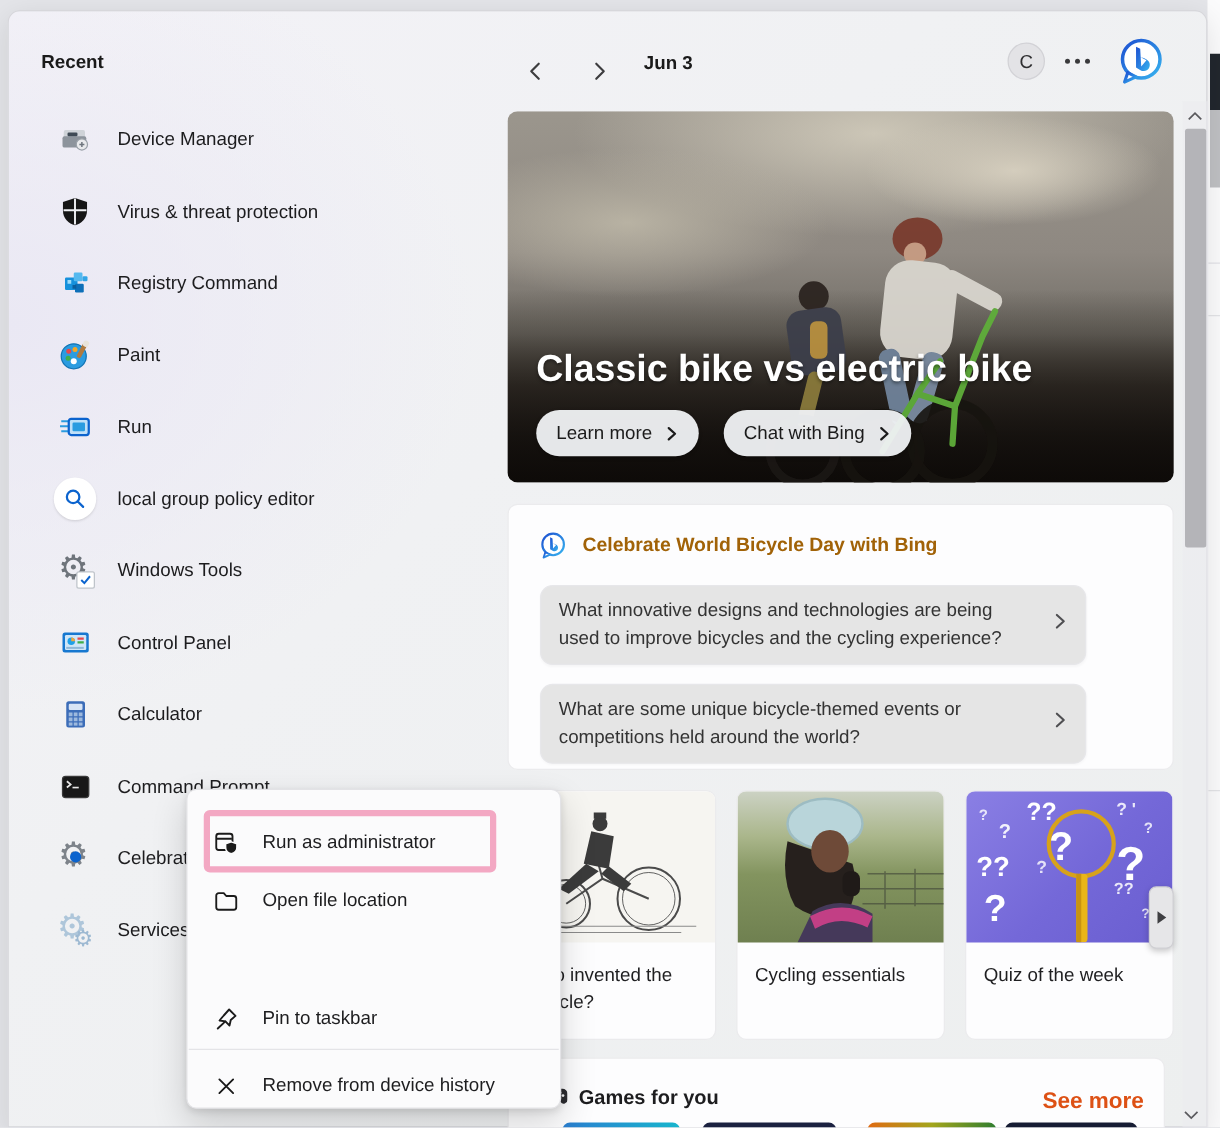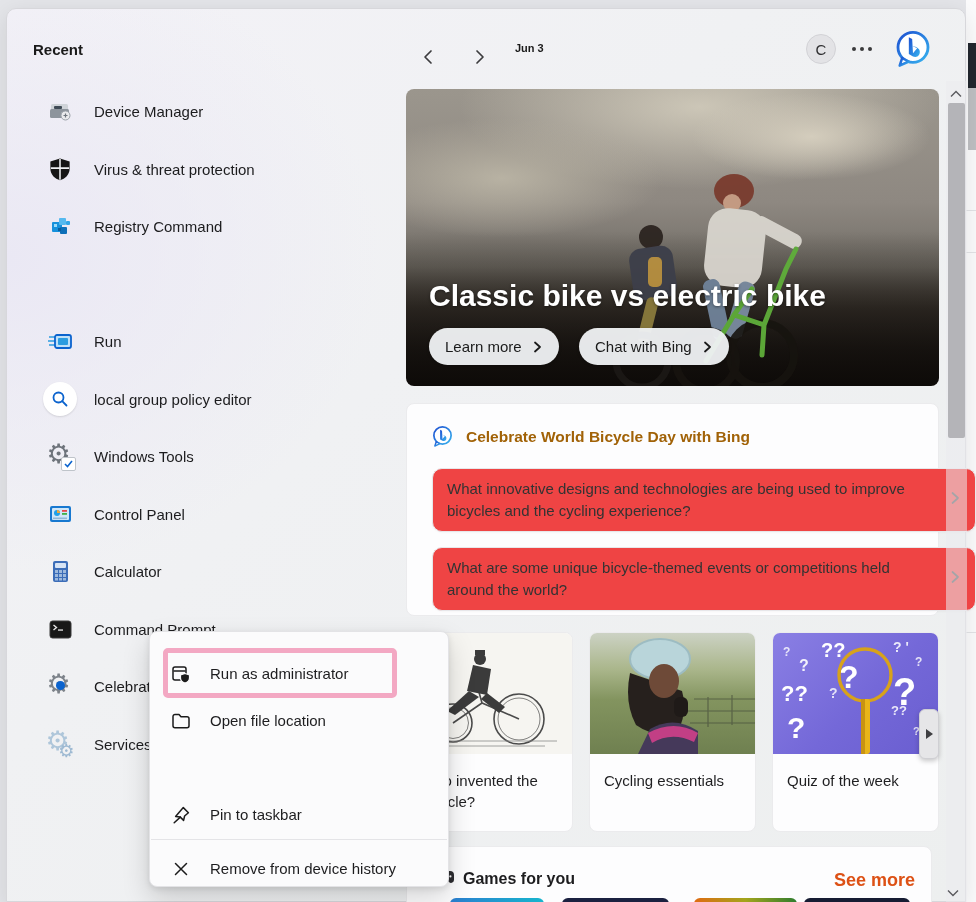--- a/index.html
+++ b/index.html
@@ -16,21 +16,21 @@
   .win{position:absolute;left:6px;top:8px;width:960px;height:894px;
        border-radius:10px 10px 0 0;border:1px solid #d7d7db;box-sizing:border-box;
        background:
          radial-gradient(620px 520px at 0% 28%, #eae8f4 0%, rgba(234,232,244,0) 60%),
          linear-gradient(135deg,#f3f2f7 0%,#f0f1f3 40%,#edefef 100%);
        box-shadow:0 6px 24px rgba(0,0,0,.10);}
 
   
   .recent-title{position:absolute;left:26px;top:32px;font-size:15px;font-weight:bold;color:#1a1a1a;}
   .navarrow{position:absolute;top:34px;width:28px;height:28px;display:flex;align-items:center;justify-content:center;cursor:pointer;}
-  .date-label{position:absolute;left:508px;top:33px;font-size:11px;font-weight:bold;color:#1a1a1a;}
+  .date-label{position:absolute;left:508px;top:33px;font-size:15px;font-weight:bold;color:#1a1a1a;}
   .avatar{position:absolute;left:799px;top:25px;width:30px;height:30px;border-radius:50%;
           background:#e3e3e6;border:1px solid #d2d2d6;box-sizing:border-box;
           display:flex;align-items:center;justify-content:center;font-size:15px;color:#2f2f31;}
   .dots{position:absolute;left:845px;top:38px;display:flex;gap:4px;}
   .dots i{width:4px;height:4px;border-radius:50%;background:#3a3a3c;}
   .bing-logo{position:absolute;left:886px;top:20px;width:40px;height:40px;}
 
   
   .rrow{position:absolute;left:26px;width:360px;height:34px;display:flex;align-items:center;cursor:pointer;}
   .ric{width:34px;height:34px;margin-left:10px;display:flex;align-items:center;justify-content:center;flex:0 0 34px;}
@@ -51,21 +51,21 @@
   .pill{position:absolute;top:239px;height:37px;border-radius:19px;background:rgba(238,240,242,.96);
         display:flex;align-items:center;padding:0 16px;gap:9px;font-size:15px;color:#1b1b1b;cursor:pointer;
         box-shadow:0 1px 3px rgba(0,0,0,.25);}
   .pill svg{display:block;}
   .cyclists{position:absolute;left:150px;top:40px;width:300px;height:260px;filter:blur(.6px);opacity:.95;}
 
   .card{position:absolute;background:#fdfdfe;border:1px solid #ebebed;border-radius:8px;box-sizing:border-box;}
   .celebrate{left:399px;top:394px;width:533px;height:213px;}
   .cel-head{position:absolute;left:24px;top:21px;display:flex;align-items:center;gap:12px;}
   .cel-head .t{font-size:15.5px;font-weight:bold;color:#a16207;}
-  .qcard{position:absolute;left:25px;width:544px;height:64px;background:#ef4444;border:1px solid #e7e7ea;border-radius:10px;
+  .qcard{position:absolute;left:25px;width:437px;height:64px;background:#e5e5e5;border:1px solid #e7e7ea;border-radius:10px;
          box-sizing:border-box;display:flex;align-items:center;padding:0 40px 0 14px;cursor:pointer;
          font-size:15px;color:#333;line-height:22px;box-shadow:0 1px 2px rgba(0,0,0,.03);}
   .qcard .chev{position:absolute;right:13px;top:50%;transform:translateY(-50%);}
 
   .tile{position:absolute;top:623px;width:167px;height:200px;background:#fdfdfe;border:1px solid #ebebed;
         border-radius:8px;box-sizing:border-box;overflow:hidden;cursor:pointer;}
   .tile .img{position:absolute;left:0;top:0;right:0;height:121px;overflow:hidden;}
   .tile .cap{position:absolute;left:14px;top:137px;right:10px;font-size:15px;color:#1f1f21;line-height:21px;}
   .next-btn{position:absolute;left:912px;top:700px;width:20px;height:50px;border-radius:6px;background:#e6e6e8;
             border:1px solid #cfcfd3;box-sizing:border-box;display:flex;align-items:center;justify-content:center;
@@ -171,20 +171,35 @@
         <svg width="27" height="27" viewBox="0 0 27 27">
             <rect x="5" y="9" width="10" height="10" rx="1" fill="#1691dc"></rect>
             <rect x="12" y="5" width="7" height="7" rx="1" fill="#55b9ef"></rect>
             <rect x="13" y="14" width="7" height="7" rx="1" fill="#0d6fb8"></rect>
             <rect x="19" y="8" width="4" height="4" rx="1" fill="#32a5e6"></rect>
             <rect x="7" y="11" width="3" height="3" fill="#9ddcf9"></rect>
             <rect x="11" y="15" width="3" height="3" fill="#0c5e9c"></rect>
           </svg>
       </span>
       <span class="rlabel">Registry Command</span>
+    </div>
+    <div class="rrow" style="top:258px">
+      <span class="ric">
+        <svg width="27" height="27" viewBox="0 0 27 27">
+            <circle cx="12" cy="14" r="10" fill="#2b9ce0"></circle>
+            <circle cx="12" cy="14" r="10" fill="none" stroke="#1173b4" stroke-width="1"></circle>
+            <circle cx="8" cy="10" r="2" fill="#e5484d"></circle>
+            <circle cx="13" cy="8.5" r="2" fill="#f5a623"></circle>
+            <circle cx="7.5" cy="15.5" r="2" fill="#3fae49"></circle>
+            <circle cx="12" cy="18" r="2.4" fill="#fff"></circle>
+            <rect x="17" y="3" width="3.6" height="13" rx="1.5" transform="rotate(28 19 9)" fill="#b07a3f"></rect>
+            <rect x="19.5" y="1.5" width="4.6" height="5" rx="2" transform="rotate(28 21.8 4)" fill="#e8e3da"></rect>
+          </svg>
+      </span>
+      <span class="rlabel">Paint</span>
     </div>
     <div class="rrow" style="top:315px">
       <span class="ric">
         <svg width="27" height="27" viewBox="0 0 27 27">
             <path d="M2 9 h6 M1 13 h7 M2 17 h6" stroke="#2b9ce0" stroke-width="1.6"></path>
             <rect x="8" y="7" width="16" height="13" rx="2" fill="#bfe0f8" stroke="#0b63ce" stroke-width="1.8"></rect>
             <rect x="11" y="10" width="10" height="7" rx="1" fill="#2b9ce0"></rect>
           </svg>
       </span>
       <span class="rlabel">Run</span>

